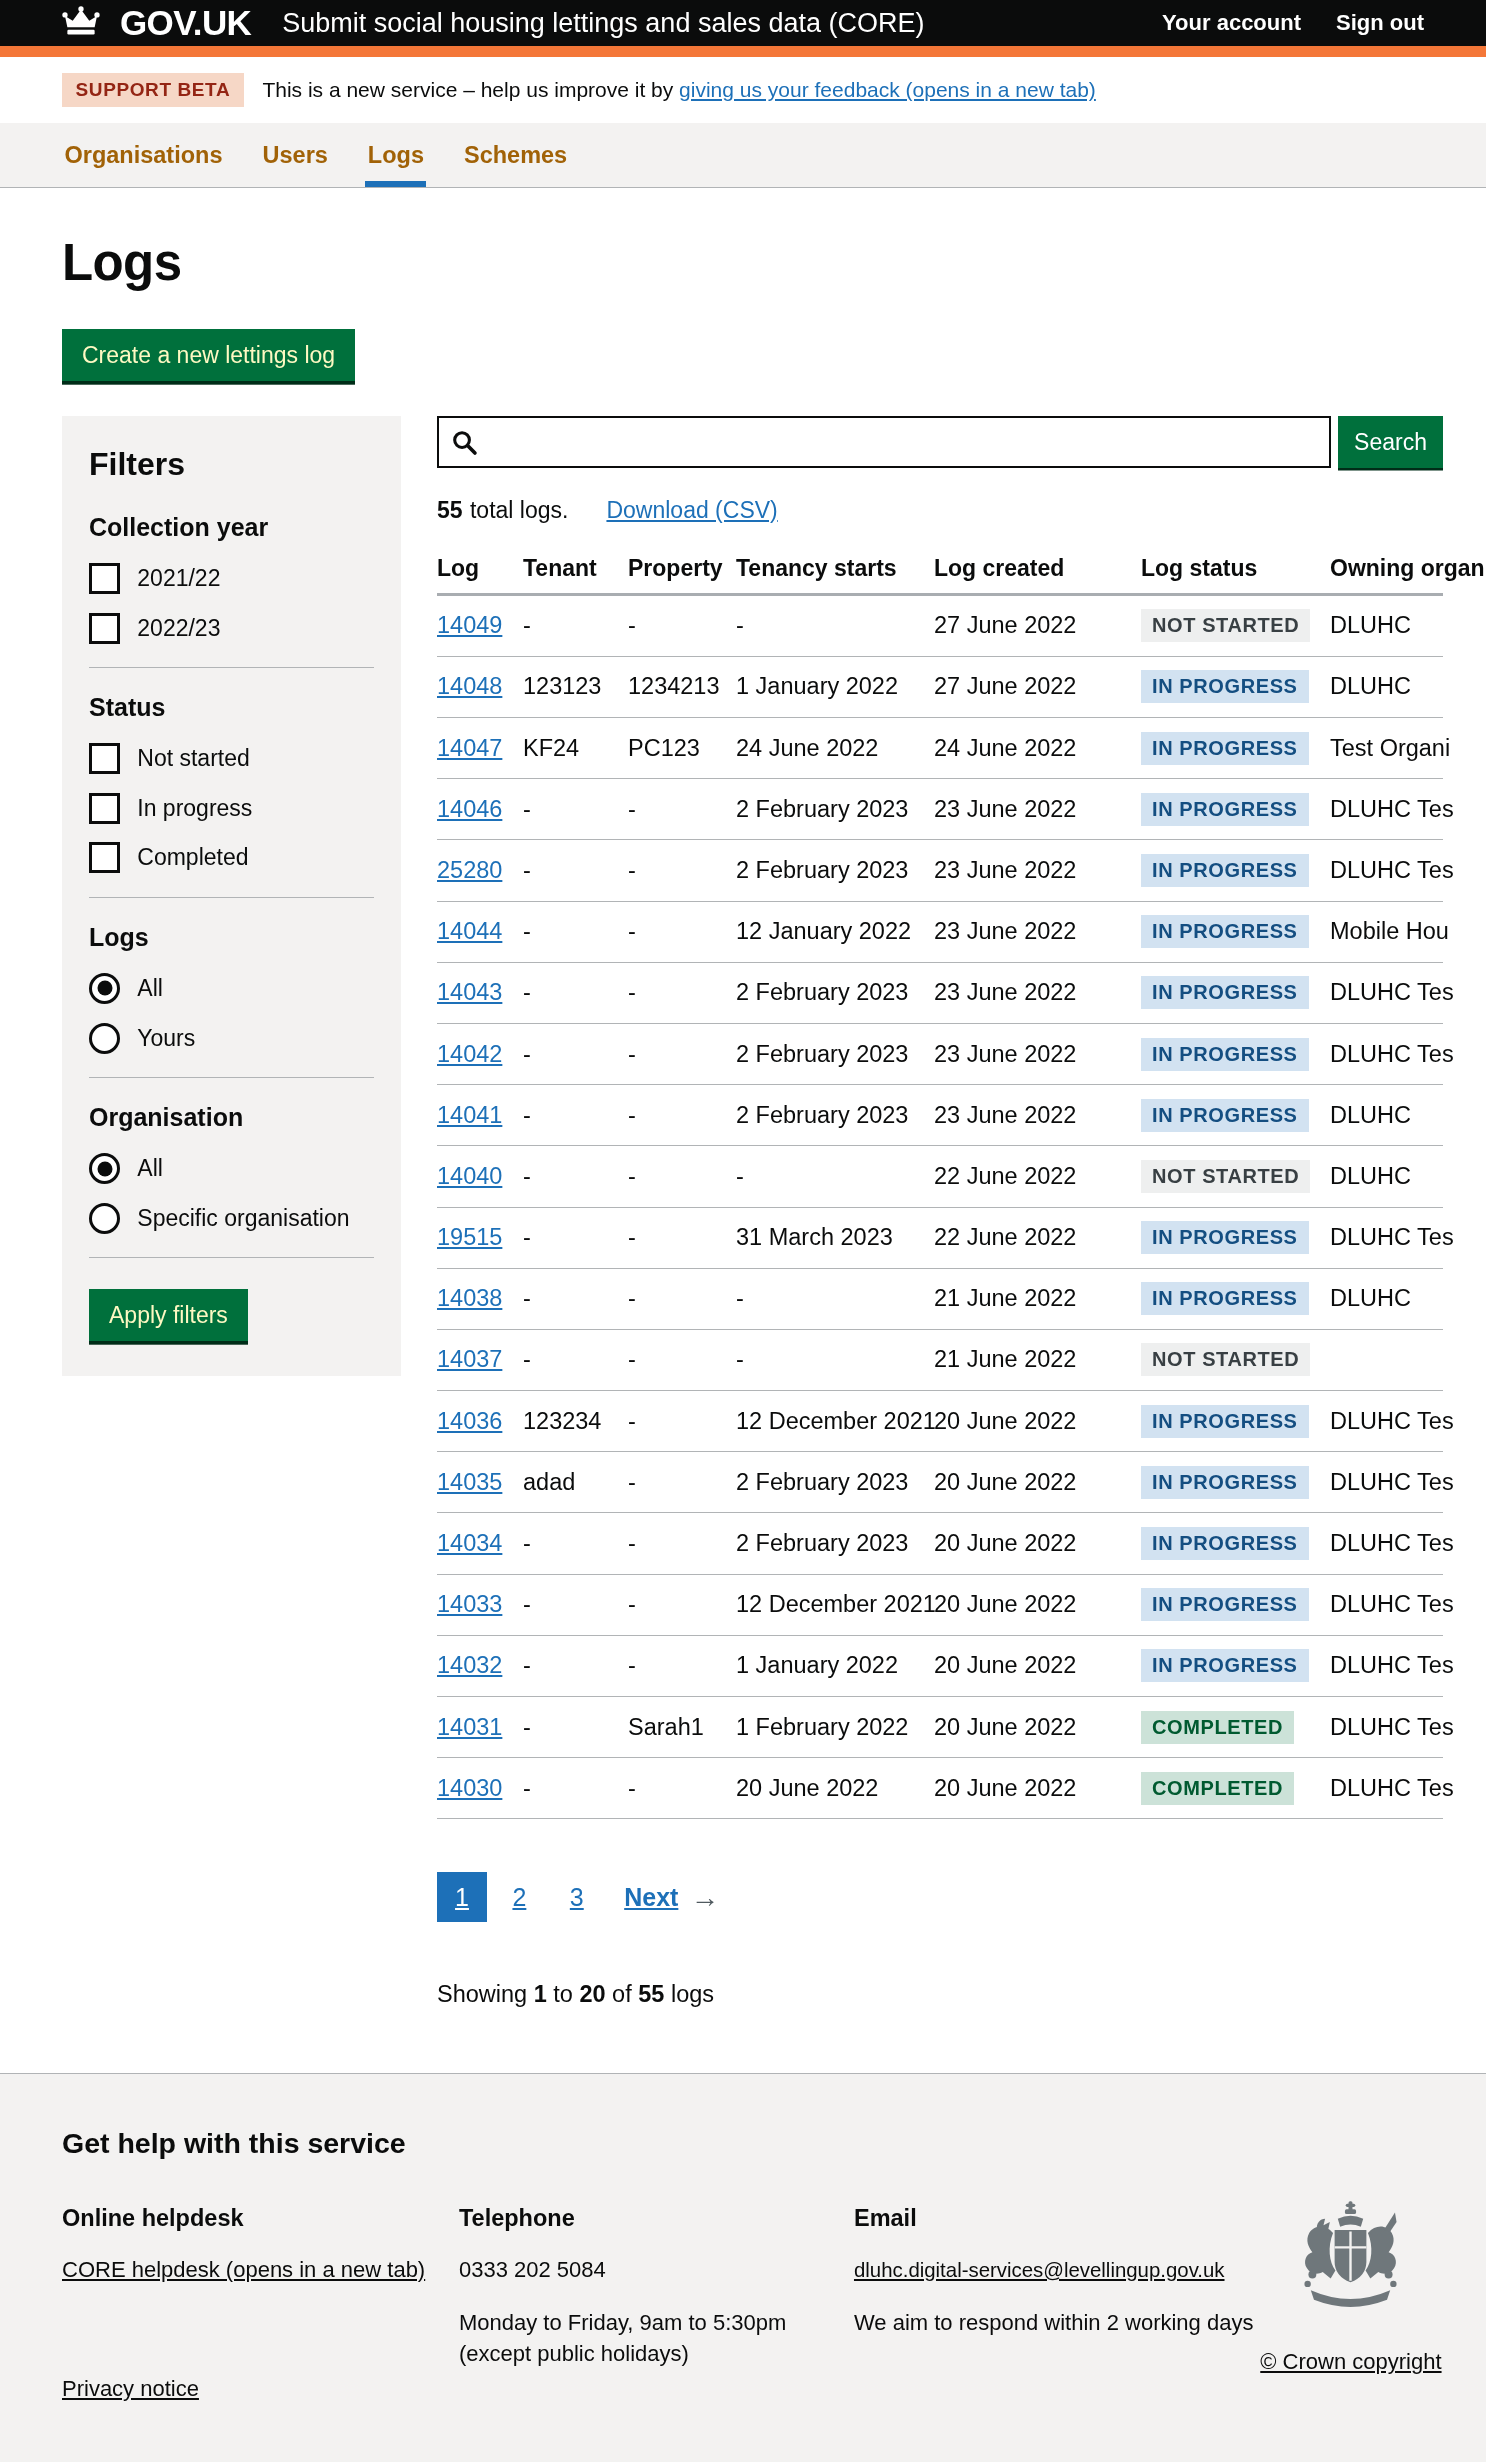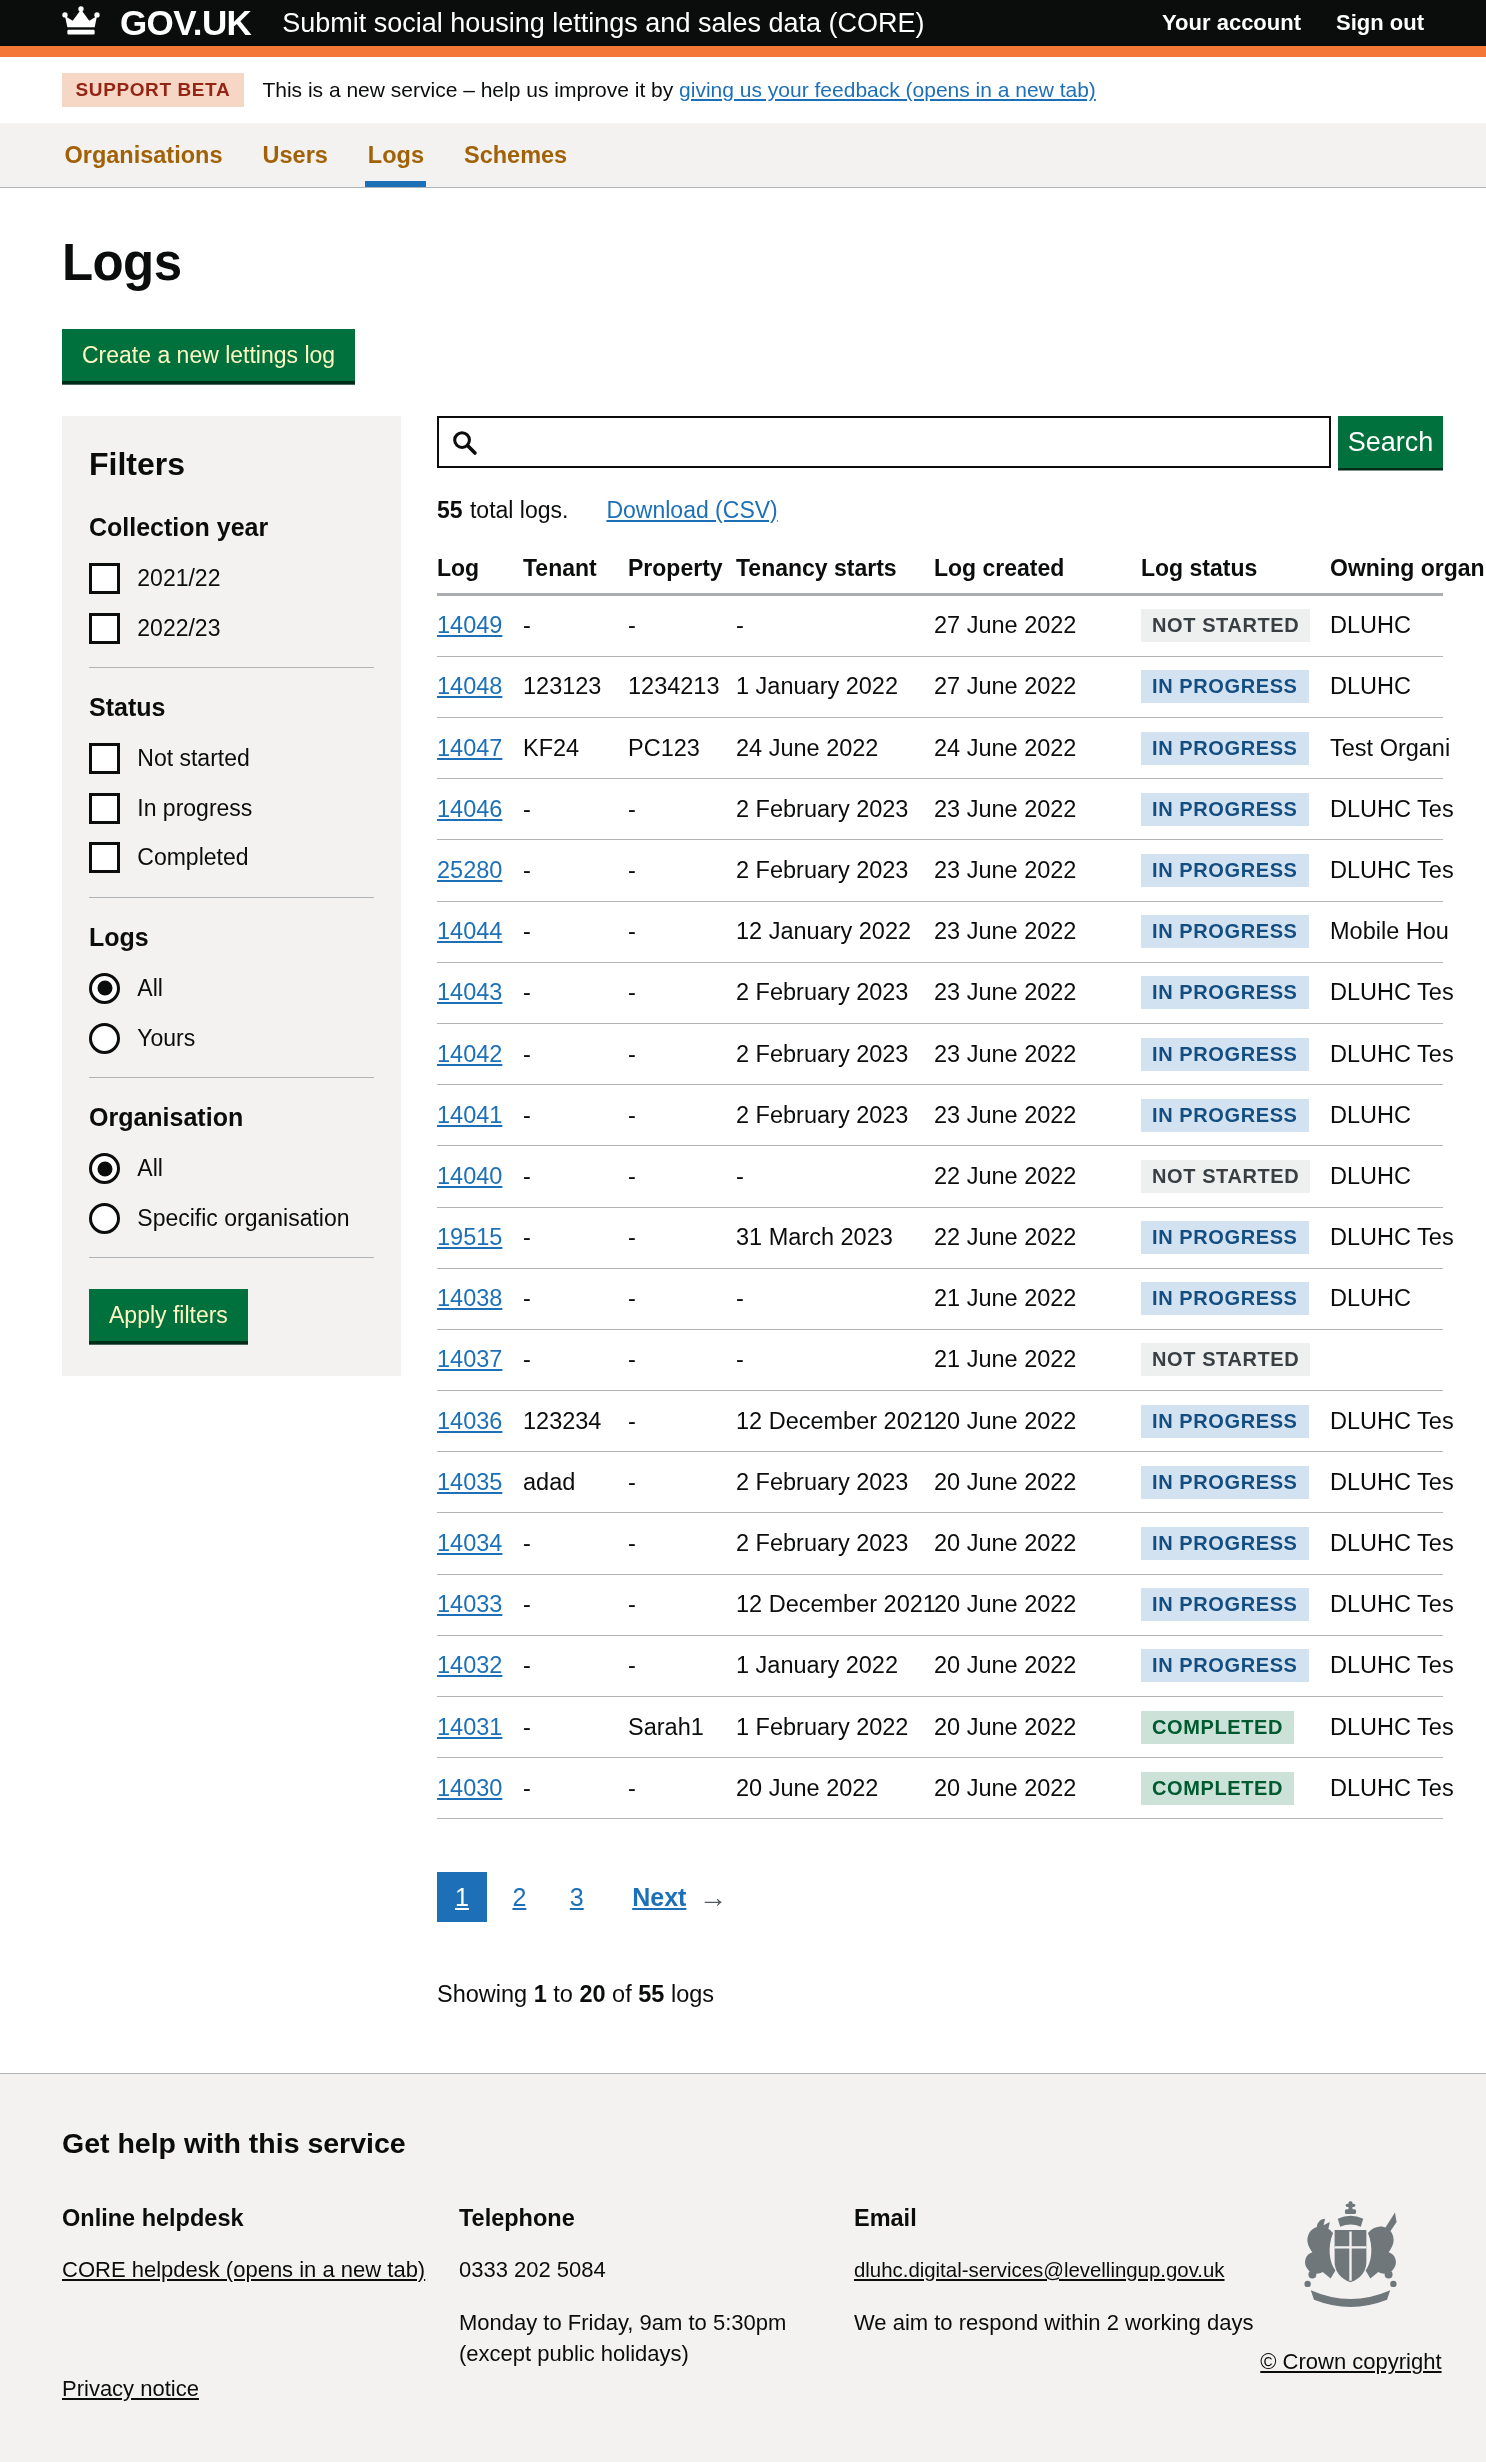--- a/index.html
+++ b/index.html
@@ -76,21 +76,21 @@
   .search-label { font-size:22px; margin-bottom:13.6px; }
   .search-row { display:flex; align-items:stretch; }
   .search-input-wrap { position:relative; flex:1; }
   .search-input {
     width:100%; height:52px; border:2.5px solid #0b0c0c; font-size:22px; padding:0 12.4px 0 52px;
     font-family:"Liberation Sans", sans-serif; outline:none; background:#fff;
   }
   .search-icon-glyph { position:absolute; left:13.6px; top:12.4px; }
   .search-button {
     width:105px; height:52px; margin-left:7.4px; background:#00703c; color:#fff; border:none;
-    font-size:27px; cursor:pointer; font-family:"Liberation Sans", sans-serif; box-shadow:0 2.5px 0 #002d18;
+    font-size:23px; cursor:pointer; font-family:"Liberation Sans", sans-serif; box-shadow:0 2.5px 0 #002d18;
   }
 
   .total-line { margin-top:28.5px; font-size:23px; display:flex; align-items:baseline; }
   .total-count { font-weight:bold; margin-right:7.4px; }
   .download-link { color:#1d70b8; text-decoration:underline; margin-left:38px; cursor:pointer; }
 
   
   .log-table { margin-top:31px; }
   .tr { display:grid; grid-template-columns:86px 105px 108px 198px 207px 189px 111px; align-items:center; }
   .thead { border-bottom:3.1px solid #a9adb1; padding-bottom:11px; }
@@ -107,21 +107,21 @@
   .badge-blue  { background:#d2e2f1; color:#144e81; }
   .badge-green { background:#cce2d8; color:#005a30; }
 
   
   .pagination { margin-top:53px; display:flex; align-items:center; }
   .page-num {
     font-size:25px; color:#1d70b8; text-decoration:underline; cursor:pointer;
     min-width:50px; height:50px; display:flex; align-items:center; justify-content:center; margin-right:7.4px;
   }
   .page-num.current { background:#1d70b8; color:#fff; }
-  .next-link { font-size:25px; font-weight:bold; color:#1d70b8; text-decoration:underline; cursor:pointer; margin-left:23px; }
+  .next-link { font-size:25px; font-weight:bold; color:#1d70b8; text-decoration:underline; cursor:pointer; margin-left:15px; }
   .next-arrow { font-size:28.5px; color:#505a5f; margin-left:12.4px; }
 
   .showing-line { margin-top:59px; font-size:23.5px; }
   .showing-line b { font-weight:bold; }
 
   
   .footer {
     position:absolute; left:0; right:0; top:2073px; bottom:0;
     background:#f3f2f1; border-top:1.2px solid #b1b4b6; padding:53px 43px 0 62px;
   }

